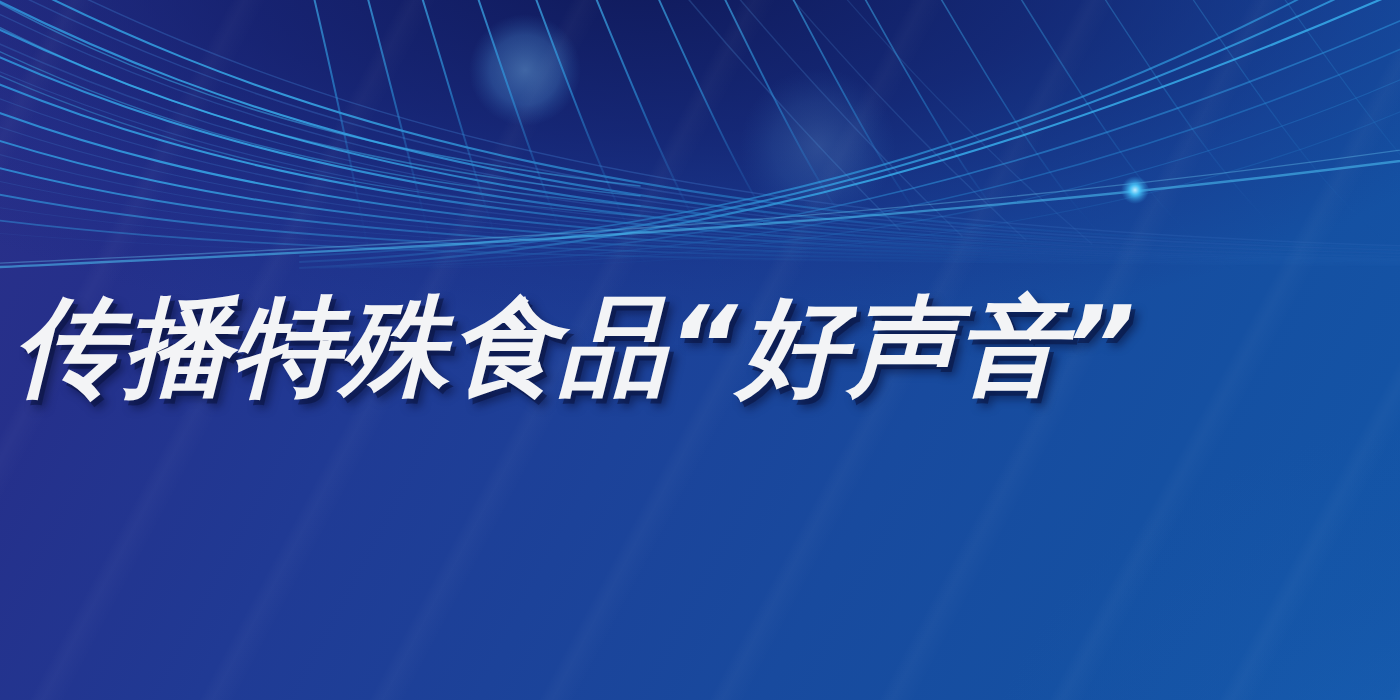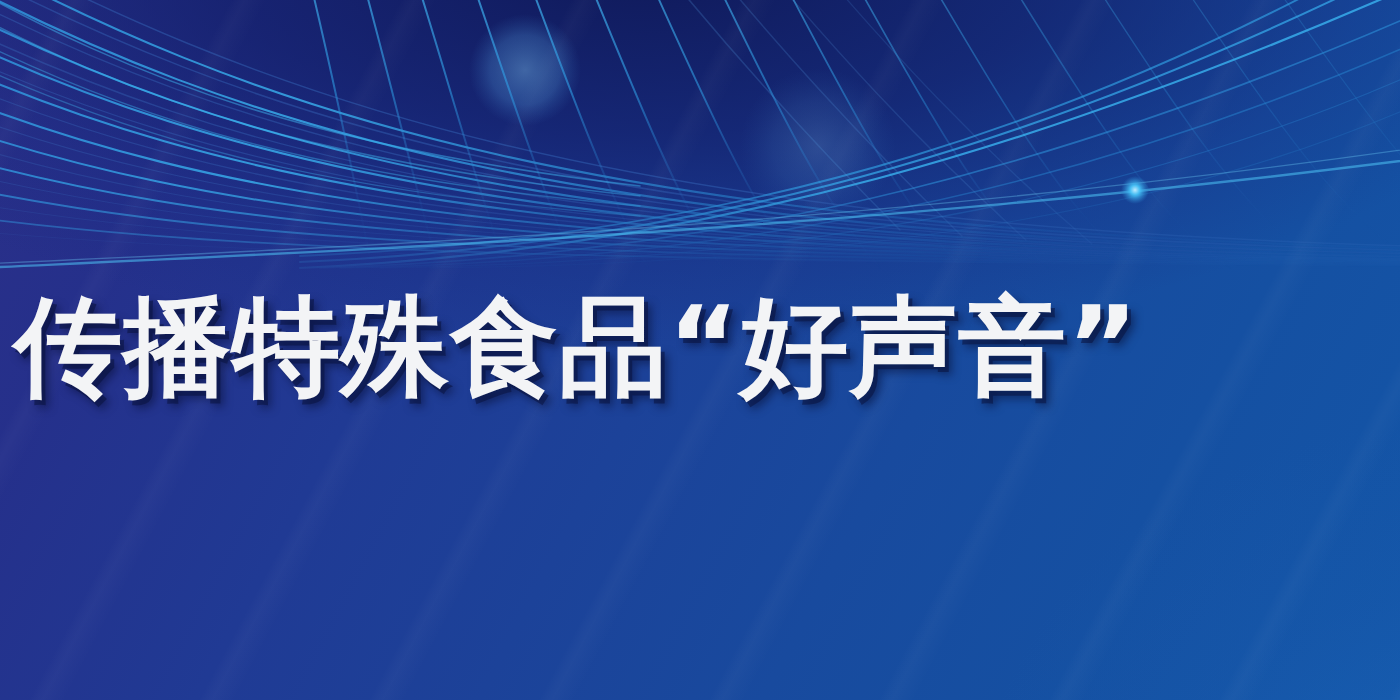--- a/index.html
+++ b/index.html
@@ -77,20 +77,21 @@
   .title-wrap {
     position: absolute;
     left: 0;
     top: 272px;
     width: 1180px;
     height: 150px;
     display: flex;
     align-items: center;
     padding-left: 14px;
     box-sizing: border-box;
+    font-style: italic;
   }
   .title {
     color: #f3f4f6;
     font-size: 108px;
     line-height: 1.02;
     font-weight: 700;
     letter-spacing: 1px;
     white-space: nowrap;
     text-shadow:
        4px 5px 0 rgba(10, 18, 62, 0.55),

